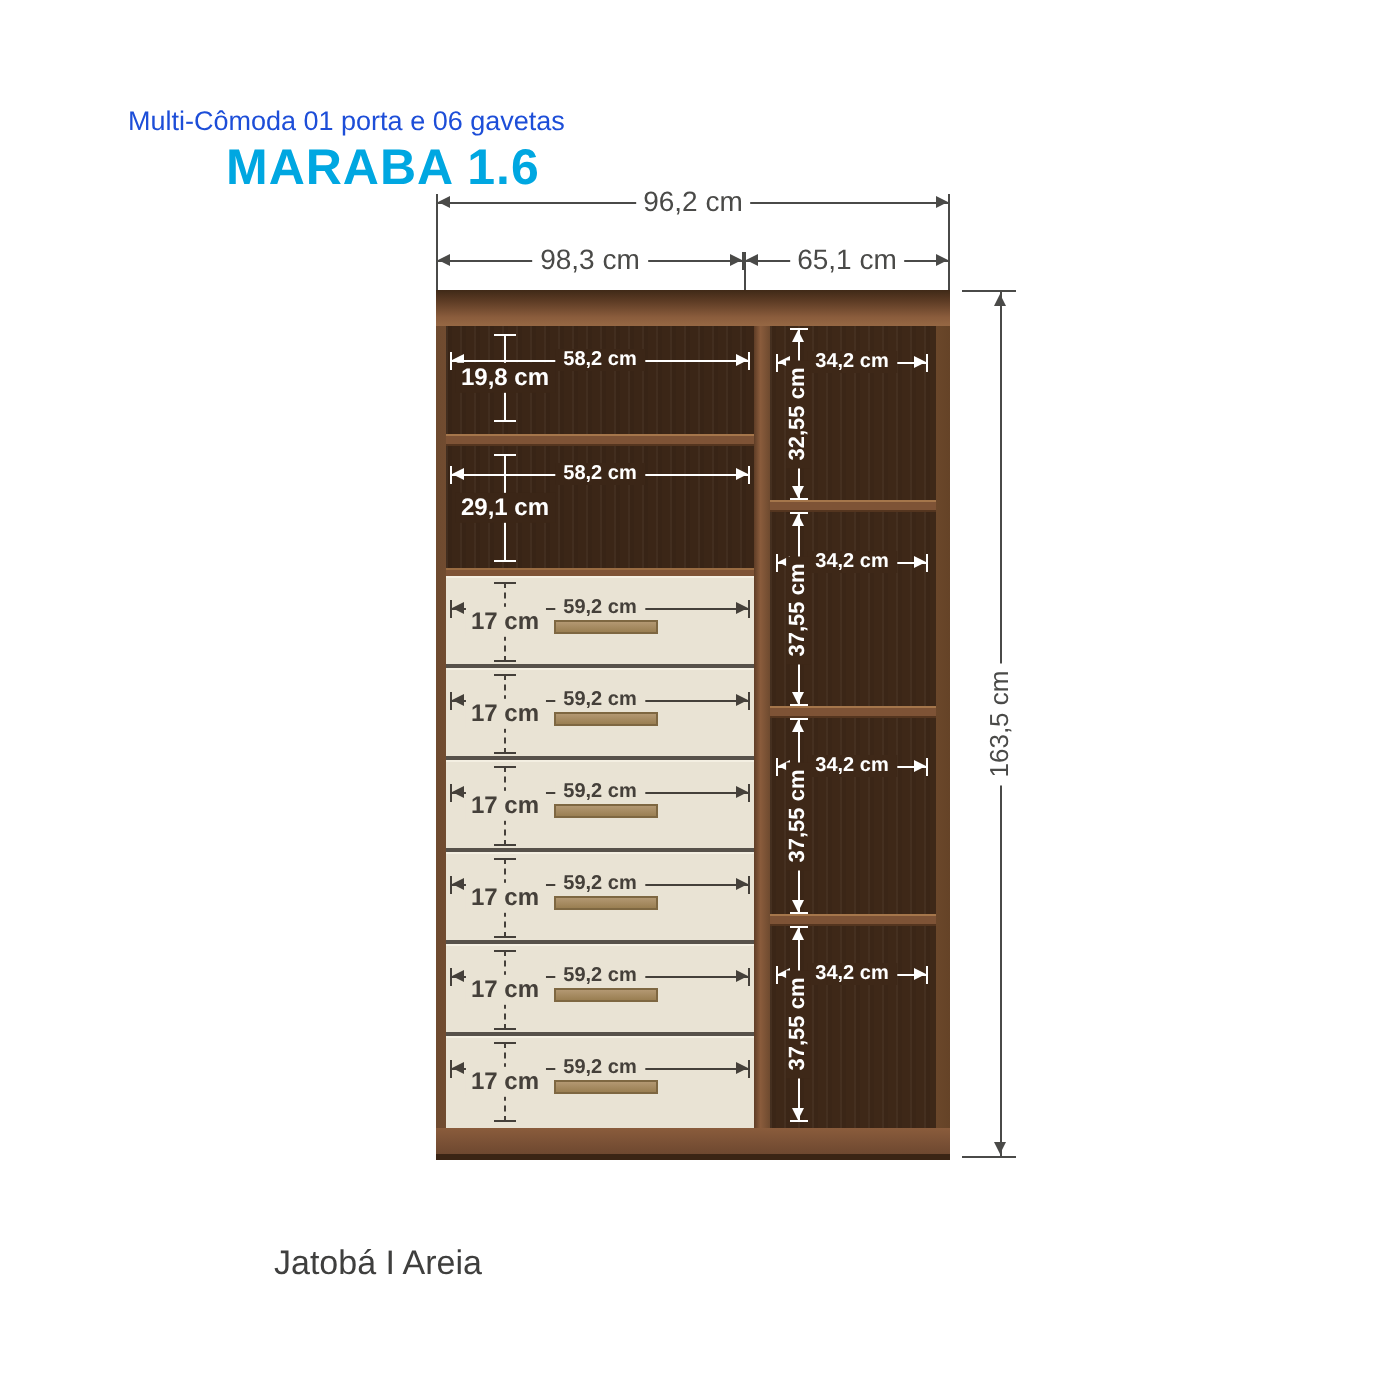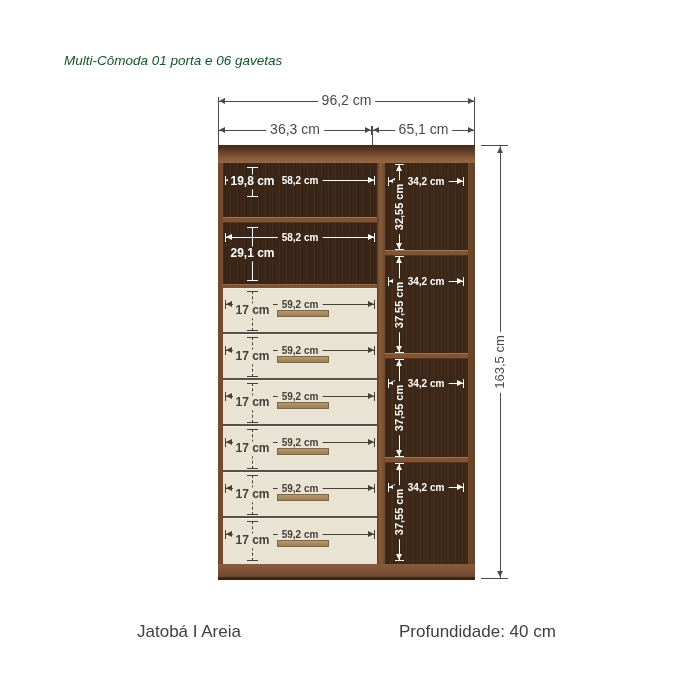--- a/index.html
+++ b/index.html
@@ -1,21 +1,21 @@
 <!DOCTYPE html>
 <html><head>
 <meta charset="utf-8">
 <title>MARABA 1.6</title>
 <style>
   html,body{margin:0;padding:0;background:#fff;}
   #stage{position:relative;width:700px;height:700px;background:#ffffff;overflow:hidden;
          font-family:"Liberation Sans", sans-serif;}
 
   
-  .subtitle{position:absolute;left:64px;top:53px;font-size:13.5px;color:#14532d;font-style:italic;}
+  .subtitle{position:absolute;left:64px;top:53px;font-size:13.5px;color:#1d4ed8;}
   .title{position:absolute;left:113px;top:70px;font-size:25px;font-weight:bold;color:#00a7e1;letter-spacing:.5px;}
 
   
   .footer-label{position:absolute;top:622px;font-size:17px;color:#3f3f3e;}
   .finish{left:137px;}
   .depth{left:399px;}
 
   
   #cabinet{position:absolute;left:218px;top:145px;width:257px;height:435px;
     background:linear-gradient(90deg,#6e4a2f,#8a5c3c 18%,#7b5134 50%,#8a5c3c 82%,#654327);}
@@ -79,34 +79,35 @@
   .on-white{--c:#4a4a48;--bg:#ffffff;}
   .on-white .lbl{font-weight:normal;font-size:14px;}
   .xline{position:absolute;background:#4a4a48;}
 </style>
 </head>
 <body>
 
 <div id="stage">
 
   <div class="subtitle">Multi-Cômoda 01 porta e 06 gavetas</div>
+  <div class="title">MARABA 1.6</div>
 
   <div class="dimh on-white" style="left:218px;top:97px;width:257px;">
     <i class="tk l"></i>
       <i class="ar l"></i>
     <i class="rule"></i>
     <span class="lbl">96,2 cm</span>
     <i class="ar r"></i>
       <i class="tk r"></i>
   </div>
   <div class="dimh on-white" style="left:218px;top:126px;width:154px;">
     <i class="tk l"></i>
       <i class="ar l"></i>
     <i class="rule"></i>
-    <span class="lbl">36,3 cm</span>
+    <span class="lbl">98,3 cm</span>
     <i class="ar r"></i>
       <i class="tk r"></i>
   </div>
   <div class="dimh on-white" style="left:372px;top:126px;width:103px;">
     <i class="tk l"></i>
       <i class="ar l"></i>
     <i class="rule"></i>
     <span class="lbl">65,1 cm</span>
     <i class="ar r"></i>
       <i class="tk r"></i>
@@ -131,21 +132,21 @@
   </div>
 
   <div class="dimh on-dark" style="left:225px;top:176px;width:150px;">
     <i class="tk l"></i>
       <i class="ar l"></i>
     <i class="rule"></i>
     <span class="lbl">58,2 cm</span>
     <i class="ar r"></i>
       <i class="tk r"></i>
   </div>
-  <div class="dimvs solid on-dark" style="left:247px;top:167px;height:30px;text-decoration:underline;">
+  <div class="dimvs solid on-dark" style="left:247px;top:167px;height:44px;text-decoration:underline;">
     <i class="tk t"></i>
       <i class="rule"></i>
     <span class="lbl">19,8 cm</span>
     <i class="tk b"></i>
   </div>
   <div class="dimh on-dark" style="left:225px;top:233px;width:150px;">
     <i class="tk l"></i>
       <i class="ar l"></i>
     <i class="rule"></i>
     <span class="lbl">58,2 cm</span>
@@ -333,15 +334,14 @@
   <div class="xline" style="left:481px;top:145px;width:27px;height:1px;"></div>
   <div class="xline" style="left:481px;top:578px;width:27px;height:1px;"></div>
   <div class="dimv on-white" style="left:496px;top:146px;height:432px;">
     <i class="ar t"></i>
     <i class="rule"></i>
     <span class="lbl" style="font-size:13px;">163,5 cm</span>
     <i class="ar b"></i>
   </div>
 
   <div class="footer-label finish">Jatobá I Areia</div>
-  <div class="footer-label depth">Profundidade: 40 cm</div>
 
 </div>
 
 </body></html>

